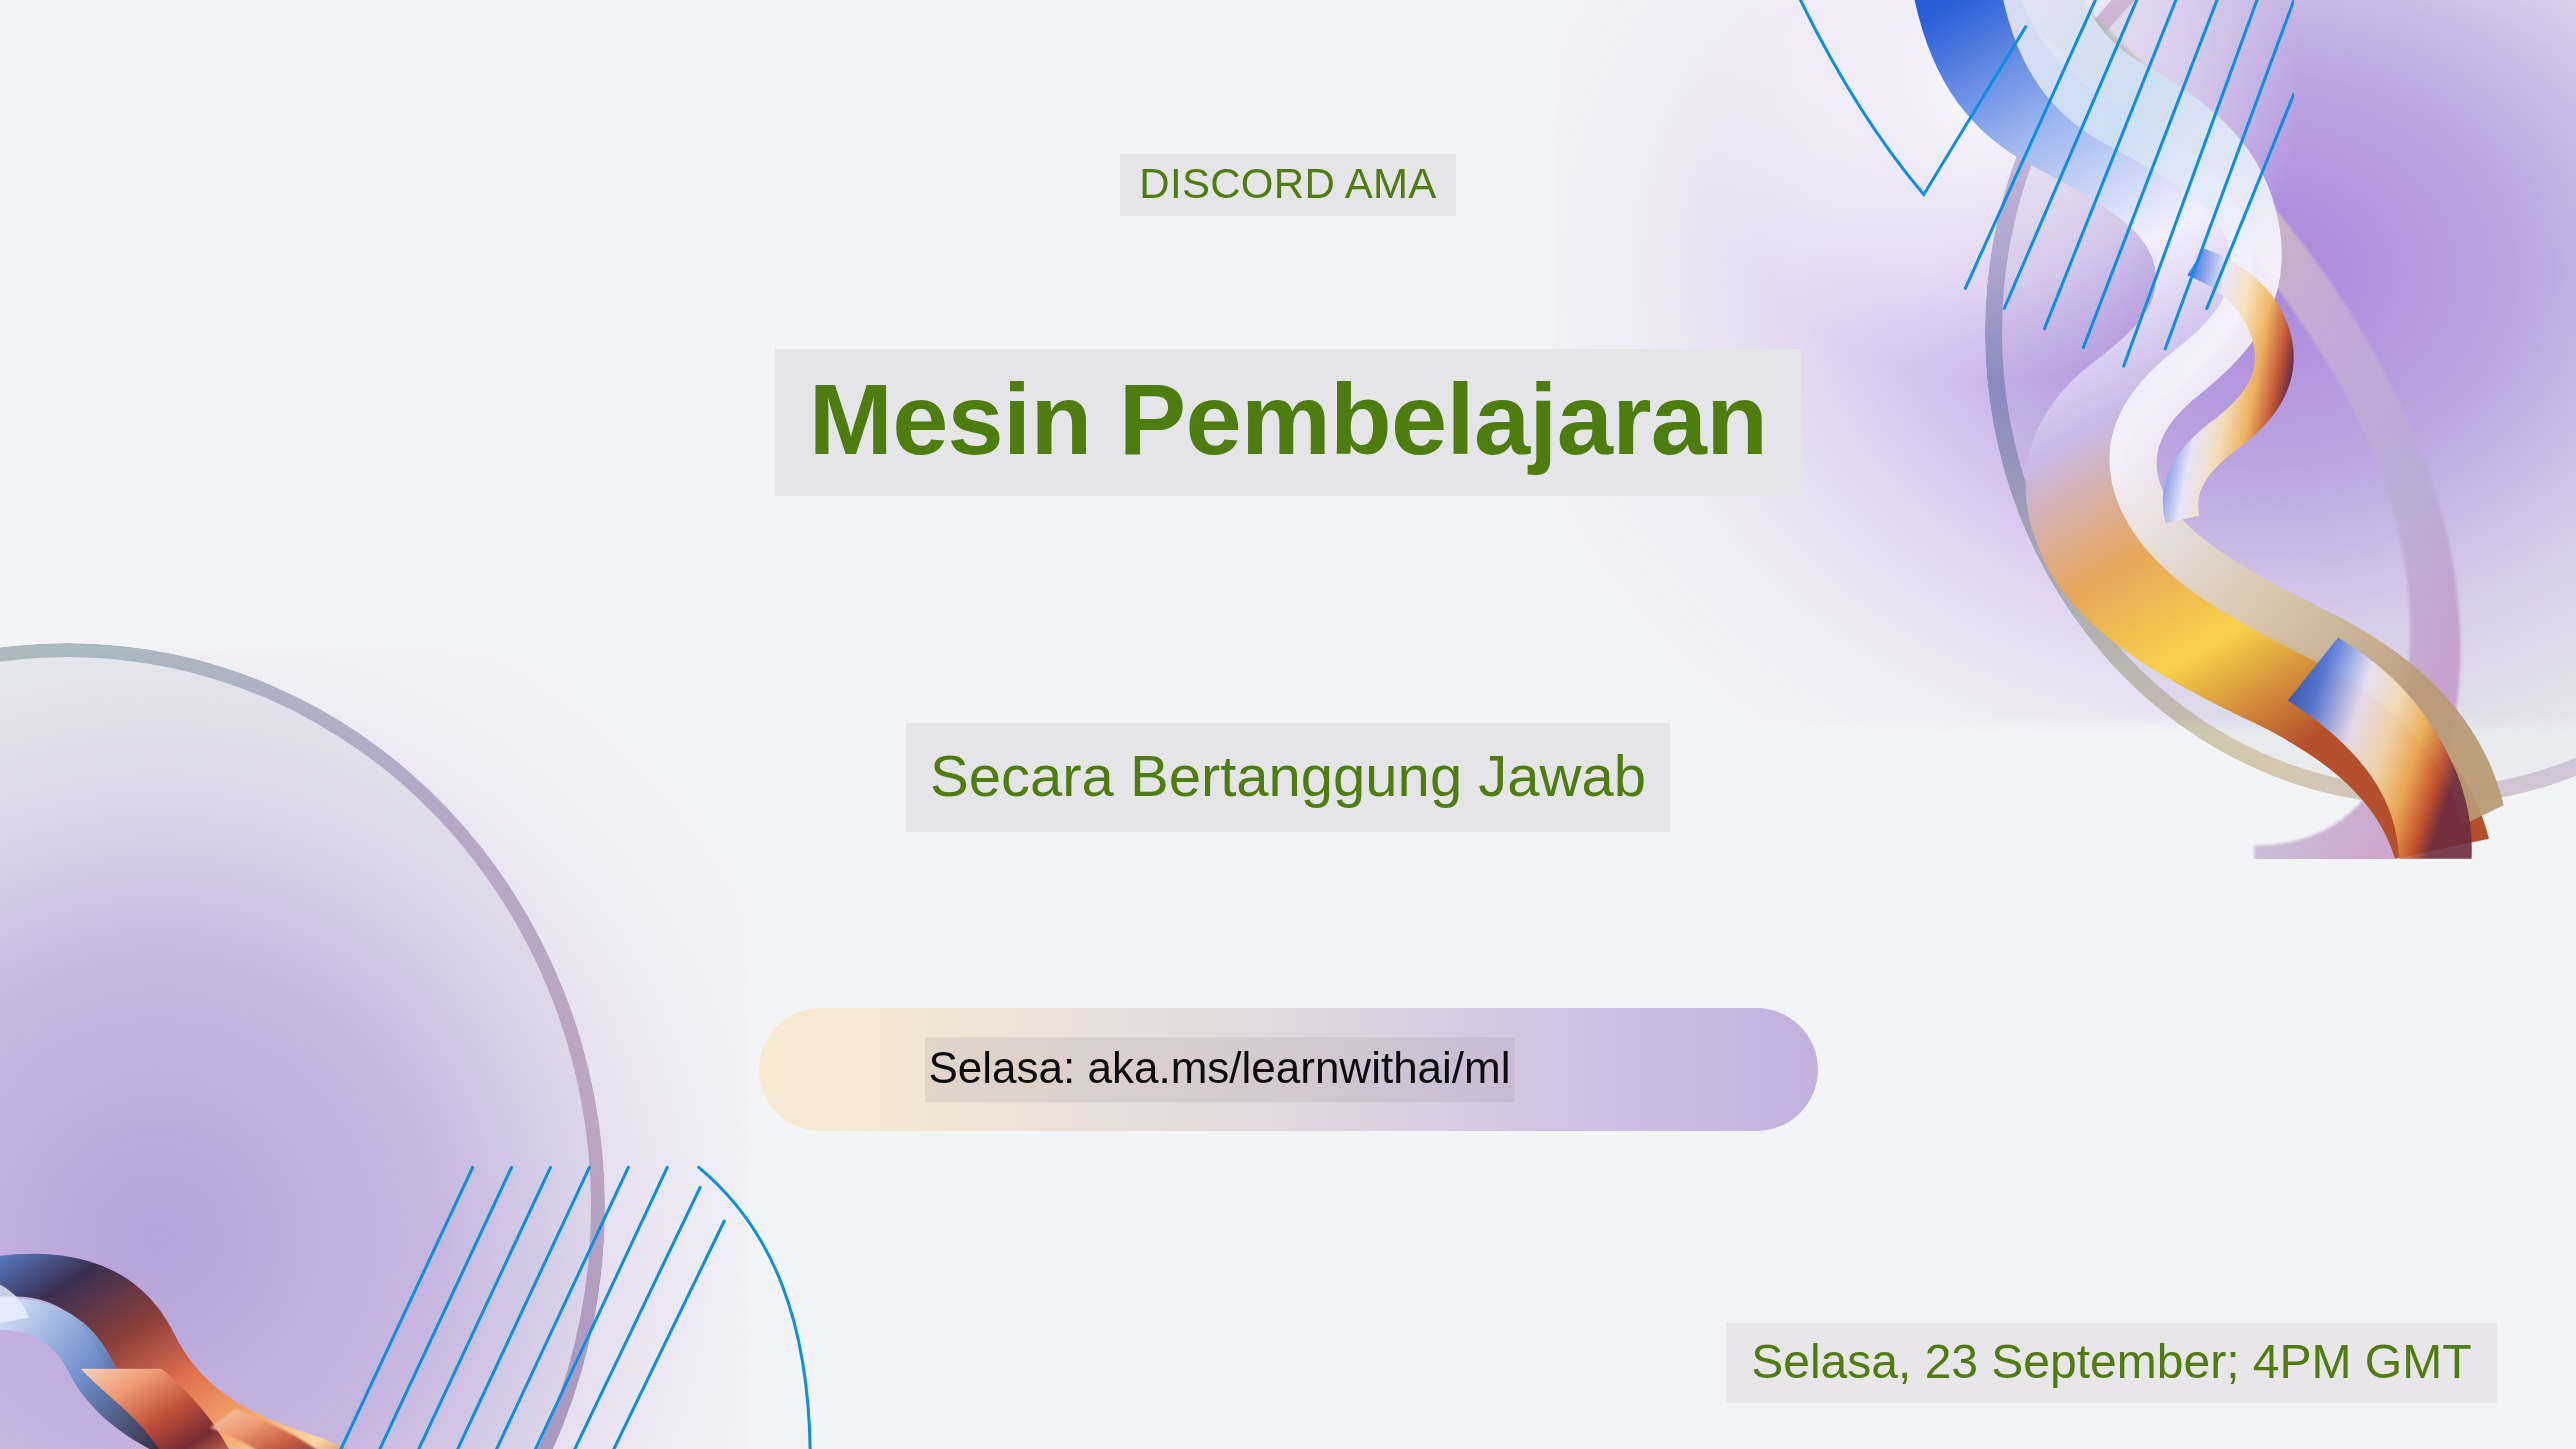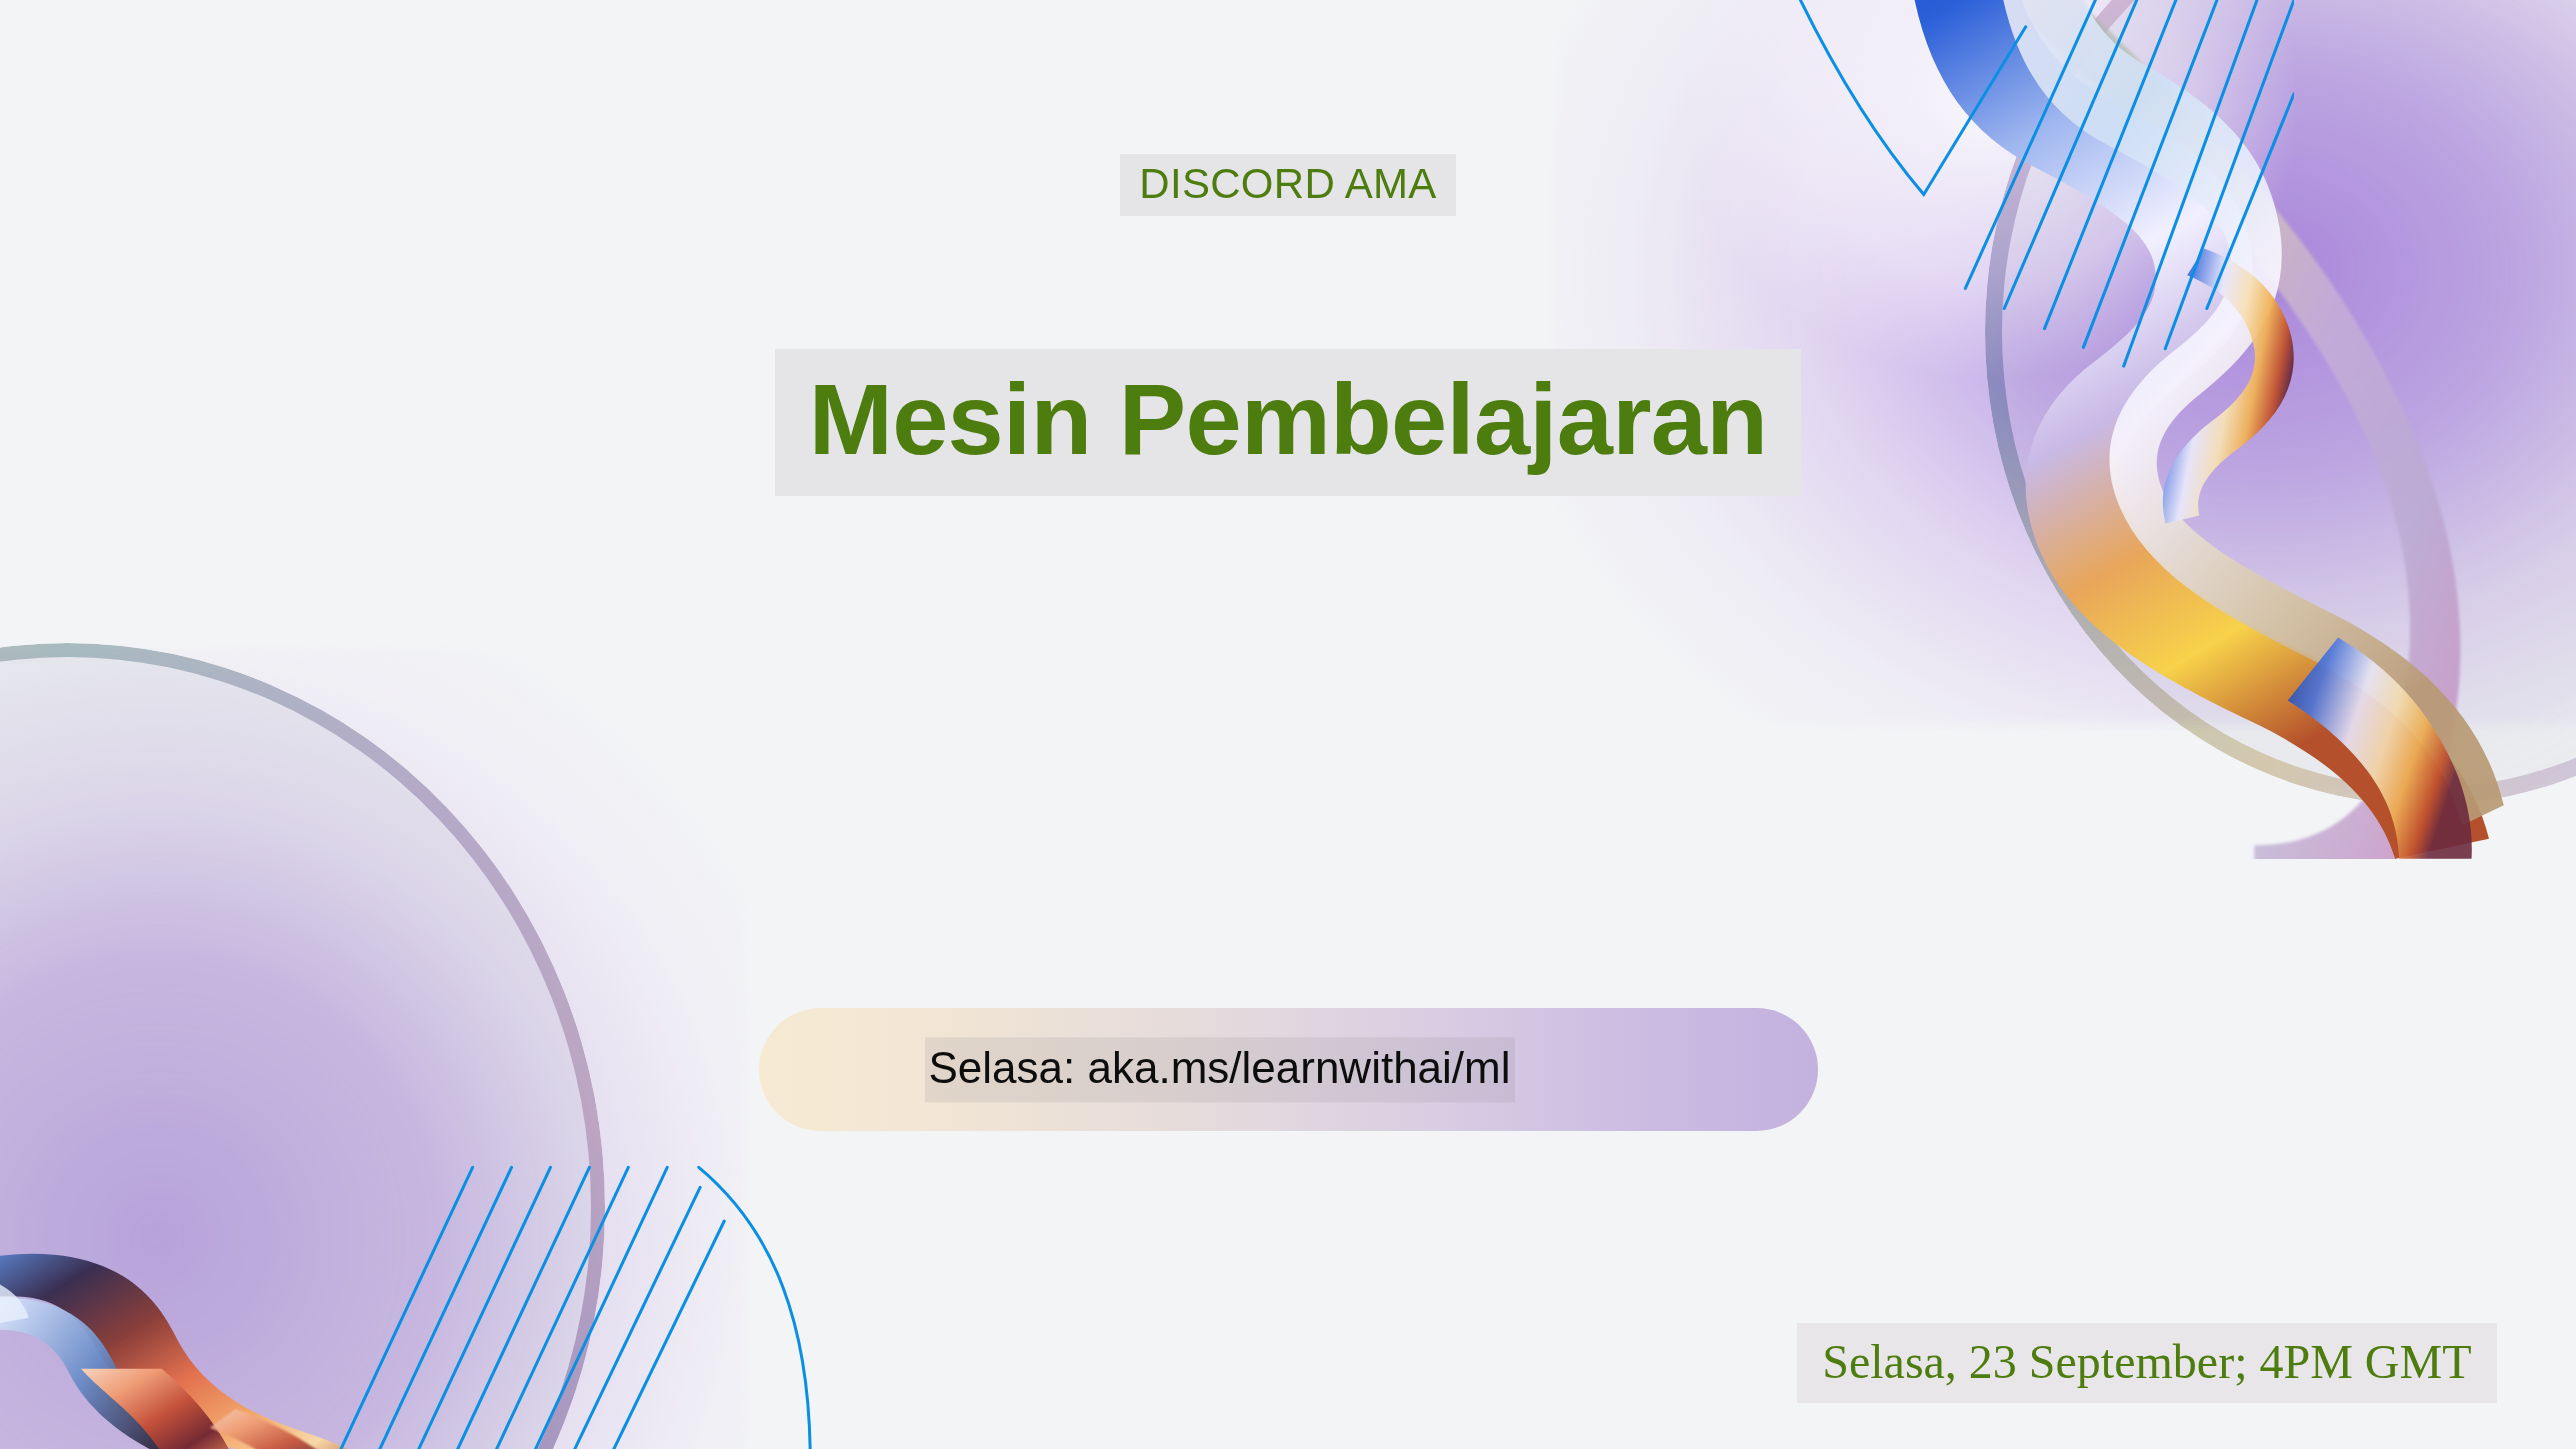--- a/index.html
+++ b/index.html
@@ -205,21 +205,20 @@
     padding: 9.4px 4px 12px 4px;
     white-space: nowrap;
     line-height: 1.0;
   }
 
   #date-row {
     position: absolute;
     right: 79px;
     top: 1323px;
     text-align: center;
-    font-family: Liberation Serif, serif;
   }
   #date-text {
     font-size: 48px;
     font-weight: 400;
     line-height: 1.0;
     padding: 14.8px 25.5px 17.4px 25.5px;
     background: #e8e6e9;
   }
 </style>
 </head>
@@ -415,20 +414,23 @@
     <div id="eyebrow-row">
       <span class="hl" id="eyebrow">DISCORD AMA</span>
     </div>
 
     <div id="title-block">
       <span class="title-line">
         <span class="hl title-hl">Mesin Pembelajaran</span>
       </span>
     </div>
 
+    <div id="subtitle-row">
+      <span class="hl" id="subtitle">Secara Bertanggung Jawab</span>
+    </div>
 
     <div id="cta-row">
       <button id="cta-button">
         <span id="cta-label">Selasa: aka.ms/learnwithai/ml</span>
       </button>
     </div>
 
     <div id="date-row">
       <span class="hl" id="date-text">Selasa, 23 September; 4PM GMT</span>
     </div>

